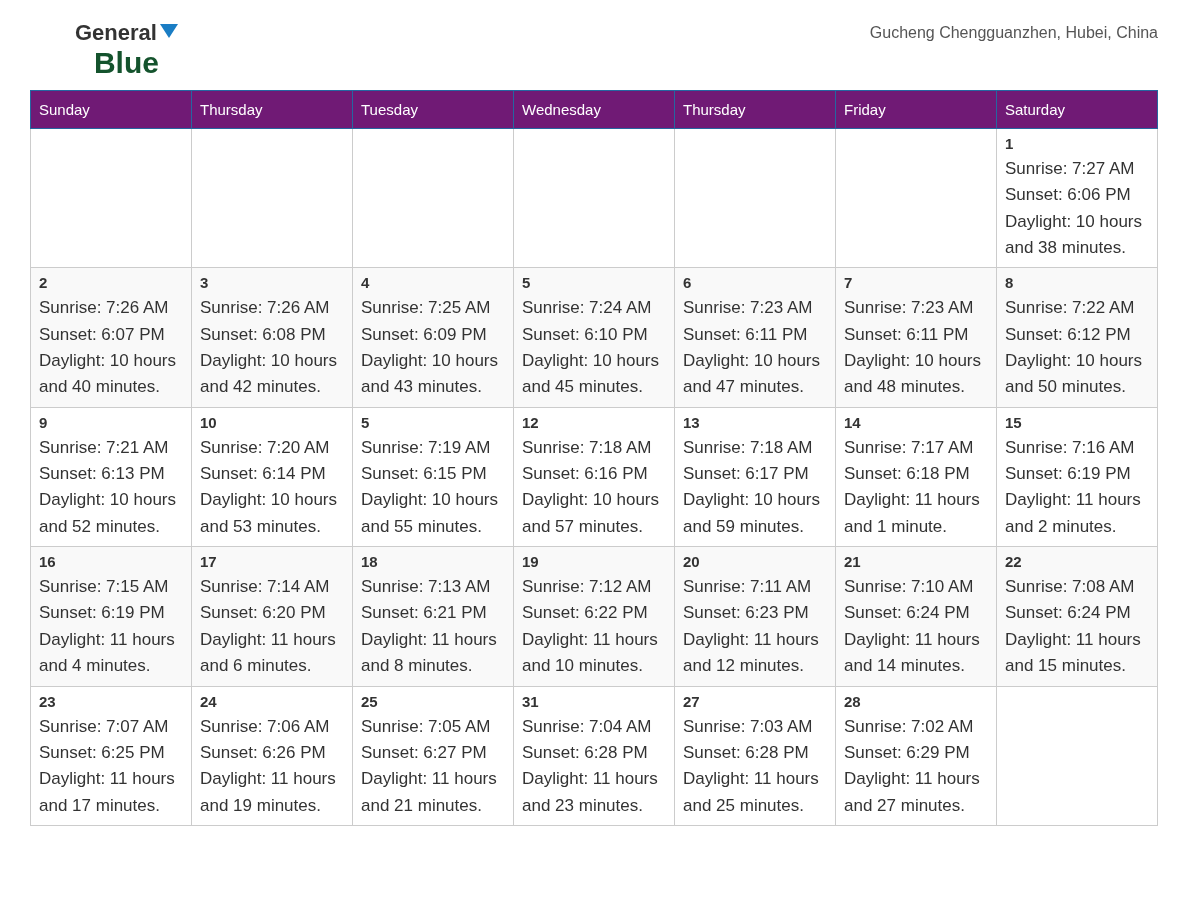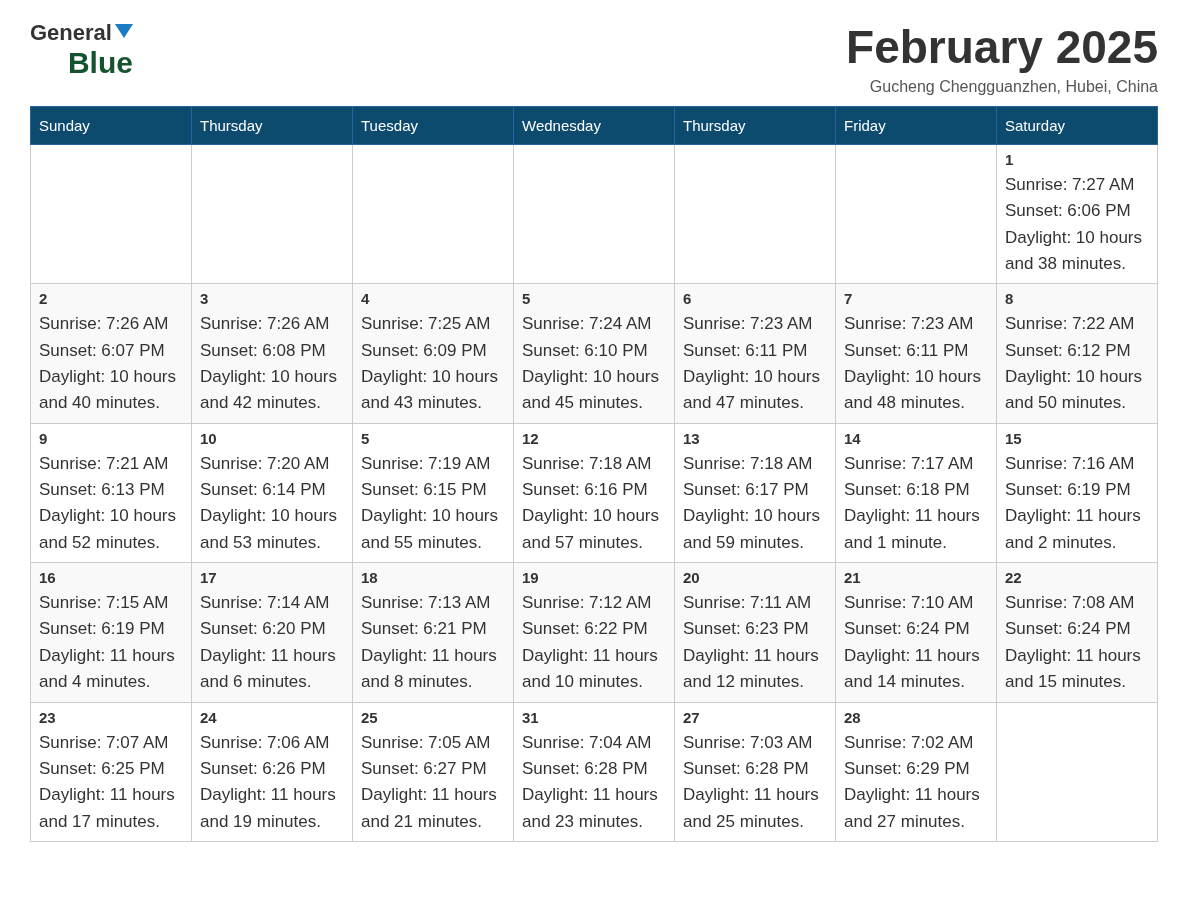--- a/index.html
+++ b/index.html
@@ -38,21 +38,21 @@
       font-size: 16px;
       color: #555;
       margin-top: 4px;
     }
     .calendar {
       width: 100%;
       border-collapse: collapse;
       margin-top: 8px;
     }
     .calendar th {
-      background-color: #0c4a6e;
+      background-color: #701a75;
       color: #fff;
       padding: 10px 8px;
       font-size: 15px;
       font-weight: normal;
       text-align: left;
       border: 1px solid #2566a0;
     }
     .calendar td {
       vertical-align: top;
       padding: 6px 8px;
@@ -79,21 +79,22 @@
     }
     .calendar tbody tr:nth-child(odd) td {
       background-color: #fff;
     }
     .calendar tbody tr:nth-child(even) td {
       background-color: #f9f9f9;
     }
     .logo-wrapper {
       display: flex;
       flex-direction: column;
-      align-items: flex-end;
+      align-items: center;
+      margin-left: 45px;
     }
     .logo-line1 {
       display: flex;
       align-items: center;
     }
     .logo-arrow {
       display: inline-block;
       width: 0;
       height: 0;
       border-left: 9px solid transparent;
@@ -108,21 +109,20 @@
 
 <div class="header">
   <div class="logo-wrapper">
     <div class="logo-line1">
       <span class="logo-text-general">General</span>
       <span class="logo-arrow"></span>
     </div>
     <span class="logo-text-blue">Blue</span>
   </div>
   <div class="title-area">
-    <div class="month-title">February 2025</div>
     <div class="location">Gucheng Chengguanzhen, Hubei, China</div>
   </div>
 </div>
 
 <table class="calendar">
   <thead>
     <tr id="header-row">
     <th>Sunday</th>
         <th>Thursday</th>
         <th>Tuesday</th>

